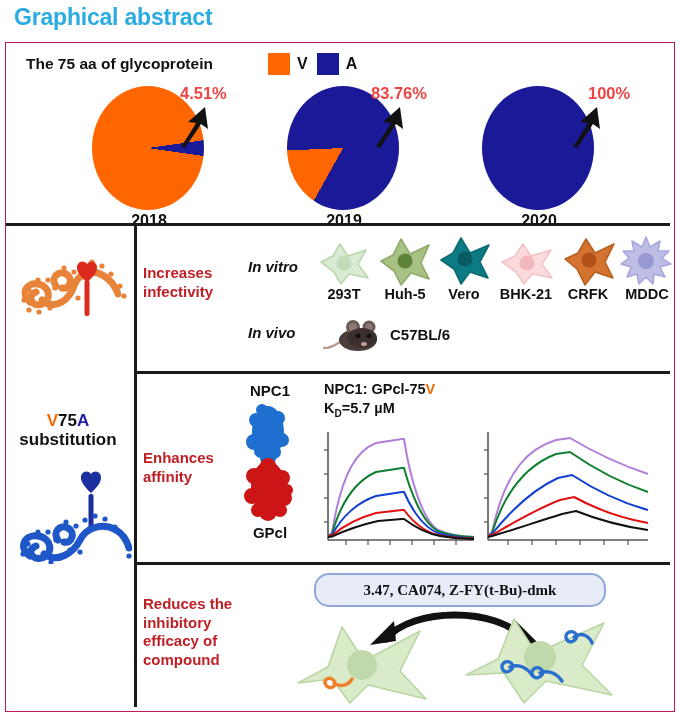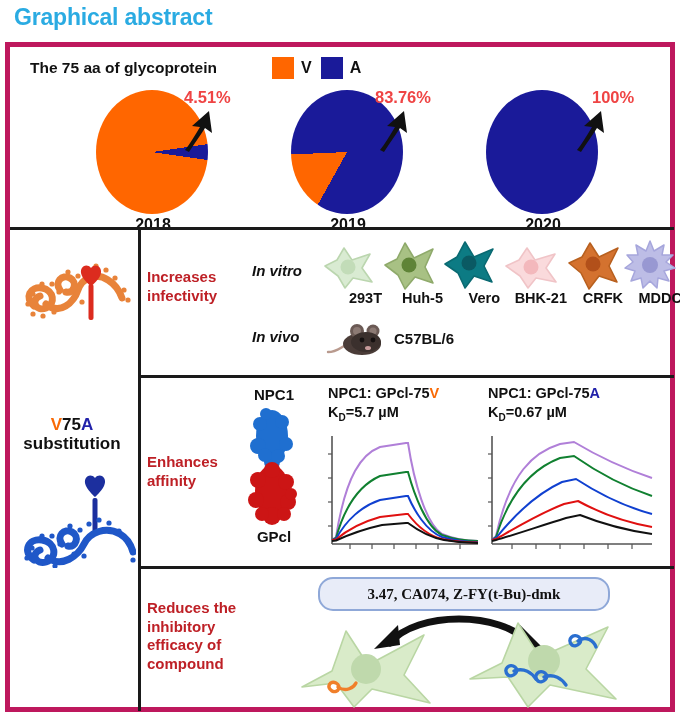--- a/index.html
+++ b/index.html
@@ -28,21 +28,21 @@
     margin-left: 8px;
   }
 
   
   #abstract-frame {
     position: absolute;
     left: 5px;
     top: 42px;
     width: 670px;
     height: 670px;
-    border: 5px solid #be185d;
+    border: 1px solid #be185d;
     box-sizing: border-box;
     background: #ffffff;
   }
   .inner-line {
     position: absolute;
     background: #1a1a1a;
   }
 
   
   #panel-pies {
@@ -173,21 +173,21 @@
     font-size: 15px;
     font-weight: 700;
     font-style: italic;
     color: #111;
   }
   .cell-name {
     position: absolute;
     font-size: 14.5px;
     font-weight: 700;
     color: #111;
-    text-align: right;
+    text-align: center;
     white-space: nowrap;
   }
   .cell-icon { position: absolute; }
   #mouse-strain {
     position: absolute;
     font-size: 15px;
     font-weight: 700;
     color: #111;
   }
 
@@ -448,24 +448,20 @@
           <circle cx="26" cy="64" r="8"></circle>
         </g>
       </svg>
       <div class="struct-label" style="left:96px; top:150px;">GPcl</div>
 
       <div class="spr-title" style="left:190px; top:6px;">
         <span>NPC1: GPcl-75</span><span class="hl-v">V</span><br>
         <span>K</span><sub>D</sub><span>=5.7 µM</span>
       </div>
 
-      <div class="spr-title" style="left:350px; top:6px;">
-        <span>NPC1: GPcl-75</span><span class="hl-a">A</span><br>
-        <span>K</span><sub>D</sub><span>=0.67 µM</span>
-      </div>
 
       <svg class="spr-plot" style="left:184px; top:54px; width:158px; height:128px;" viewBox="0 0 158 128">
         <line x1="10" y1="4" x2="10" y2="112" stroke="#555" stroke-width="1.6"></line>
         <line x1="10" y1="112" x2="156" y2="112" stroke="#555" stroke-width="1.6"></line>
         <g stroke="#555" stroke-width="1.2">
           <line x1="6" y1="22" x2="10" y2="22"></line>
             <line x1="6" y1="46" x2="10" y2="46"></line>
           <line x1="6" y1="70" x2="10" y2="70"></line>
             <line x1="6" y1="94" x2="10" y2="94"></line>
           <line x1="28" y1="112" x2="28" y2="117"></line>

